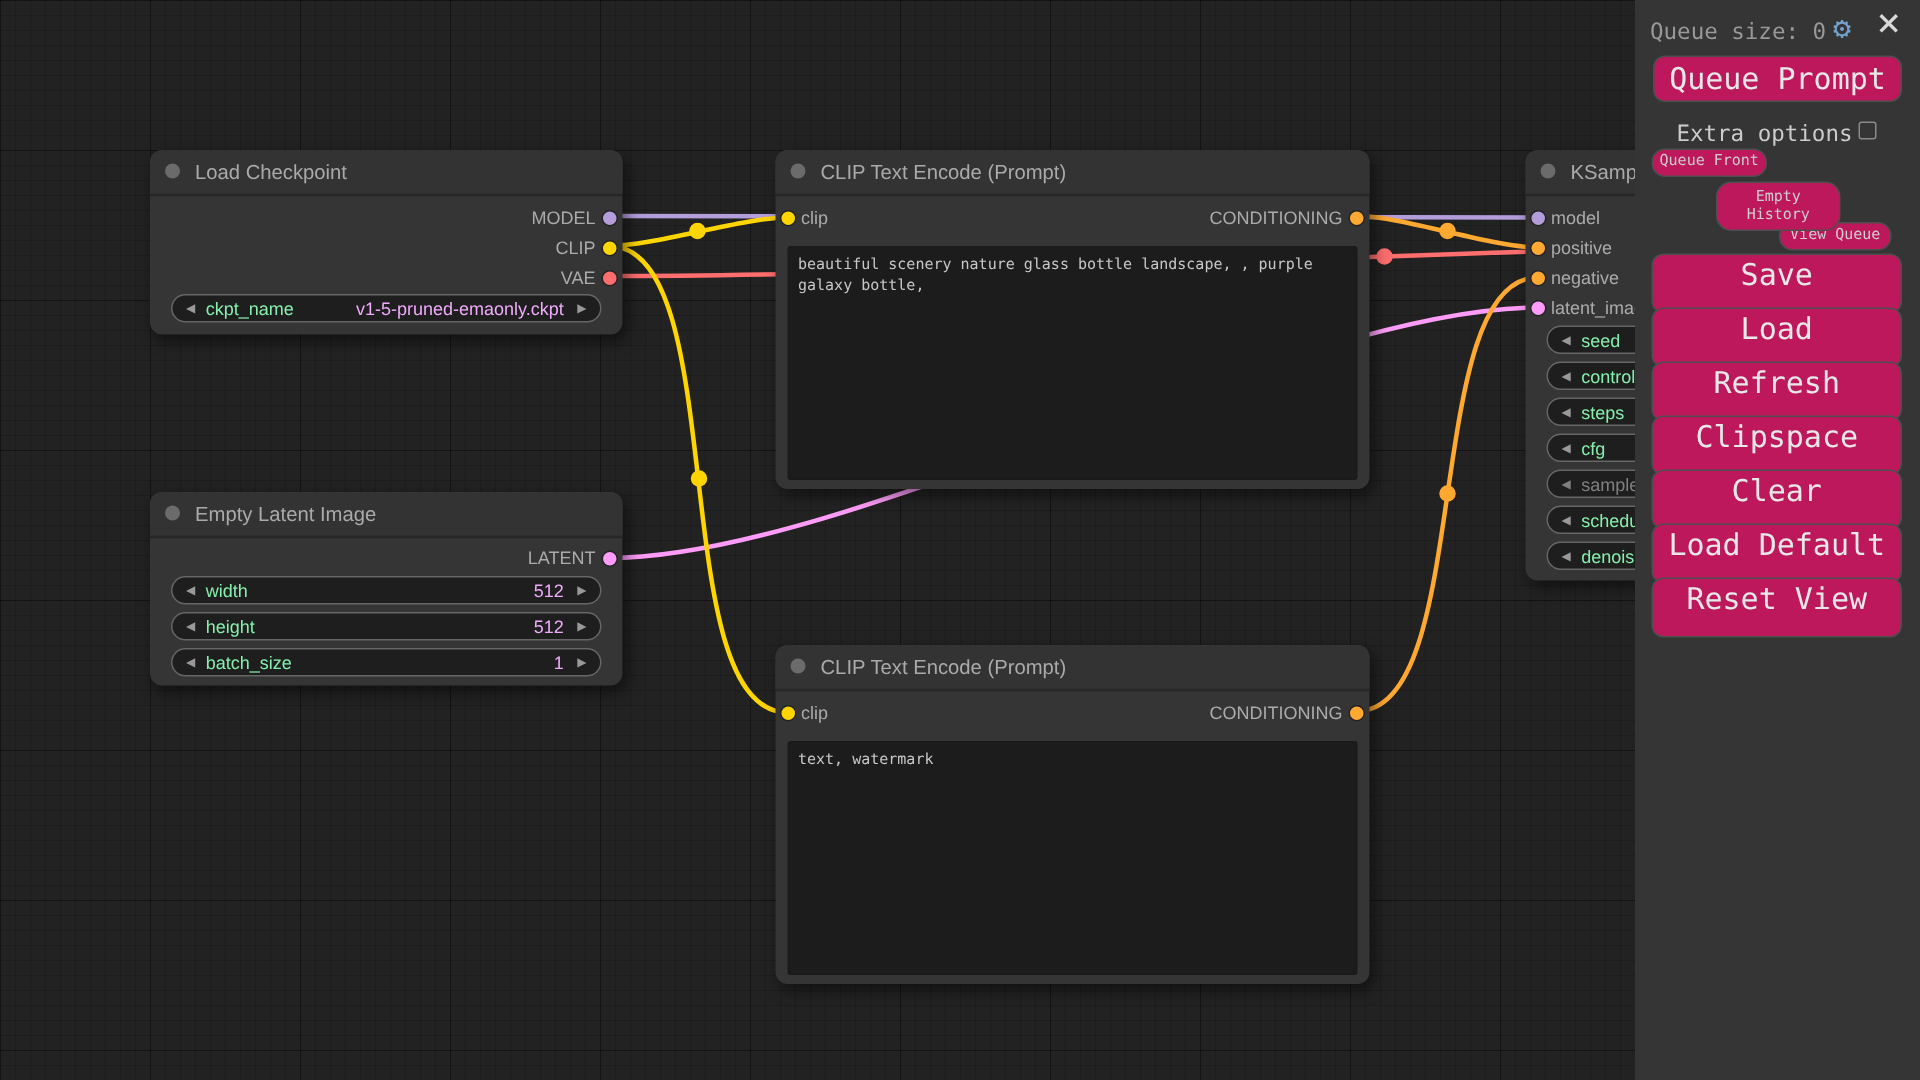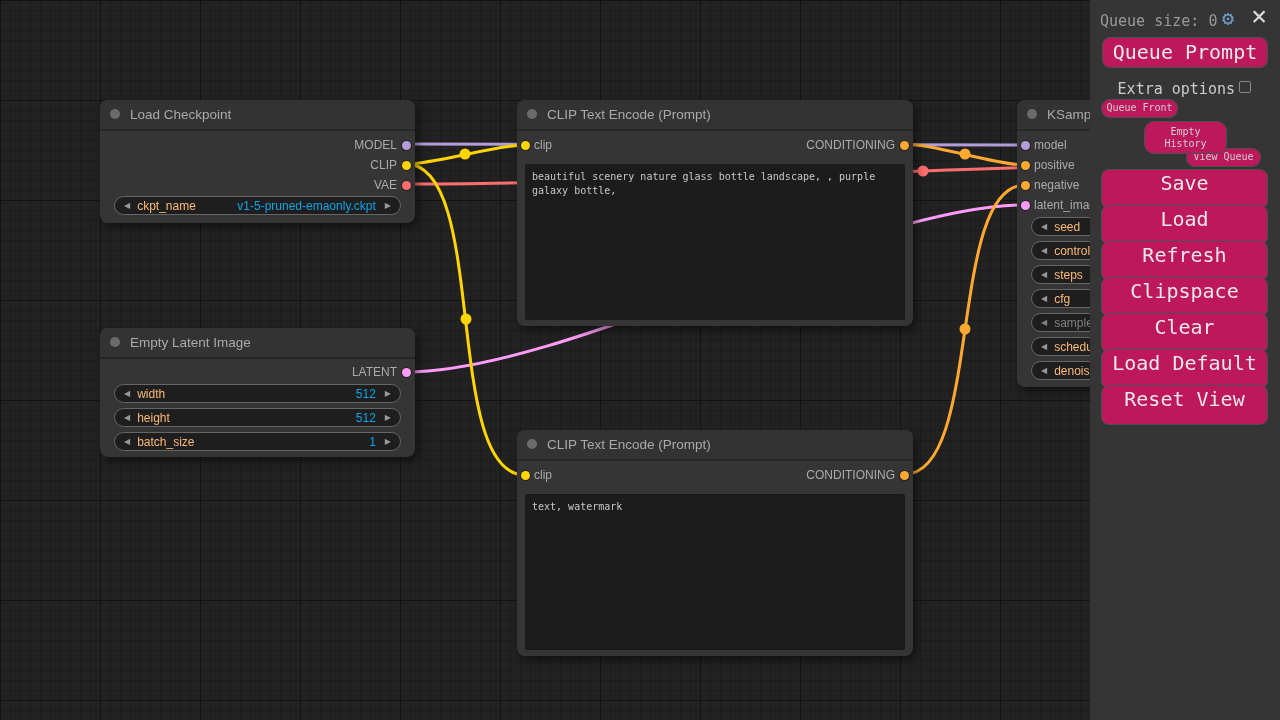--- a/index.html
+++ b/index.html
@@ -22,22 +22,22 @@
   .port-row{position:absolute;left:0;right:0;height:14px;}
   .port-dot{position:absolute;top:2.5px;width:9px;height:9px;border-radius:50%;box-shadow:0 0 0 1px rgba(0,0,0,.35);}
   .out .port-dot{right:4px;}
   .in .port-dot{left:4px;}
   .port-label{position:absolute;top:0;line-height:14px;font-size:12px;color:#ababab;white-space:nowrap;}
   .out .port-label{right:18px;}
   .in .port-label{left:17px;}
   .widget{position:absolute;height:19px;display:flex;align-items:center;box-sizing:border-box;
     background:#1e1e1e;border:1px solid #666;border-radius:10px;padding:0 9px;font-size:12px;white-space:nowrap;overflow:hidden;}
   .warrow{font-size:8px;color:#999;flex:0 0 auto;}
-  .wlabel{color:#fdba74;margin-left:7px;flex:0 0 auto;}
-  .wvalue{color:#0ea5e9;margin-left:auto;margin-right:9px;flex:0 0 auto;}
+  .wlabel{color:#86efac;margin-left:7px;flex:0 0 auto;}
+  .wvalue{color:#f0abfc;margin-left:auto;margin-right:9px;flex:0 0 auto;}
   .wdim .warrow,.wdim .wlabel{color:#808080;}
   .prompt-box{position:absolute;box-sizing:border-box;background:#1c1c1c;border:1px solid #1a1a1a;border-radius:2px;
     resize:none;outline:none;color:#c8c8c8;font-family:"DejaVu Sans Mono",monospace;font-size:10px;line-height:14px;padding:5px 6px;}
   .sidebar{position:absolute;left:1090px;top:0;width:190px;height:720px;z-index:3;background:#353535;
     font-family:"DejaVu Sans Mono",monospace;}
   .queue-size{position:absolute;left:10px;top:12px;font-size:15px;color:#999;}
   .queue-size .qval{color:#999;}
   .gear{position:absolute;left:132px;top:8px;font-size:20px;line-height:20px;cursor:pointer;}
   .closex{position:absolute;left:161px;top:2px;font-size:27px;line-height:27px;color:#d8d8d8;cursor:pointer;}
   .btn{position:absolute;box-sizing:border-box;background:#be185d;border:1.5px solid #4e4e4e;color:#e8e8e8;

